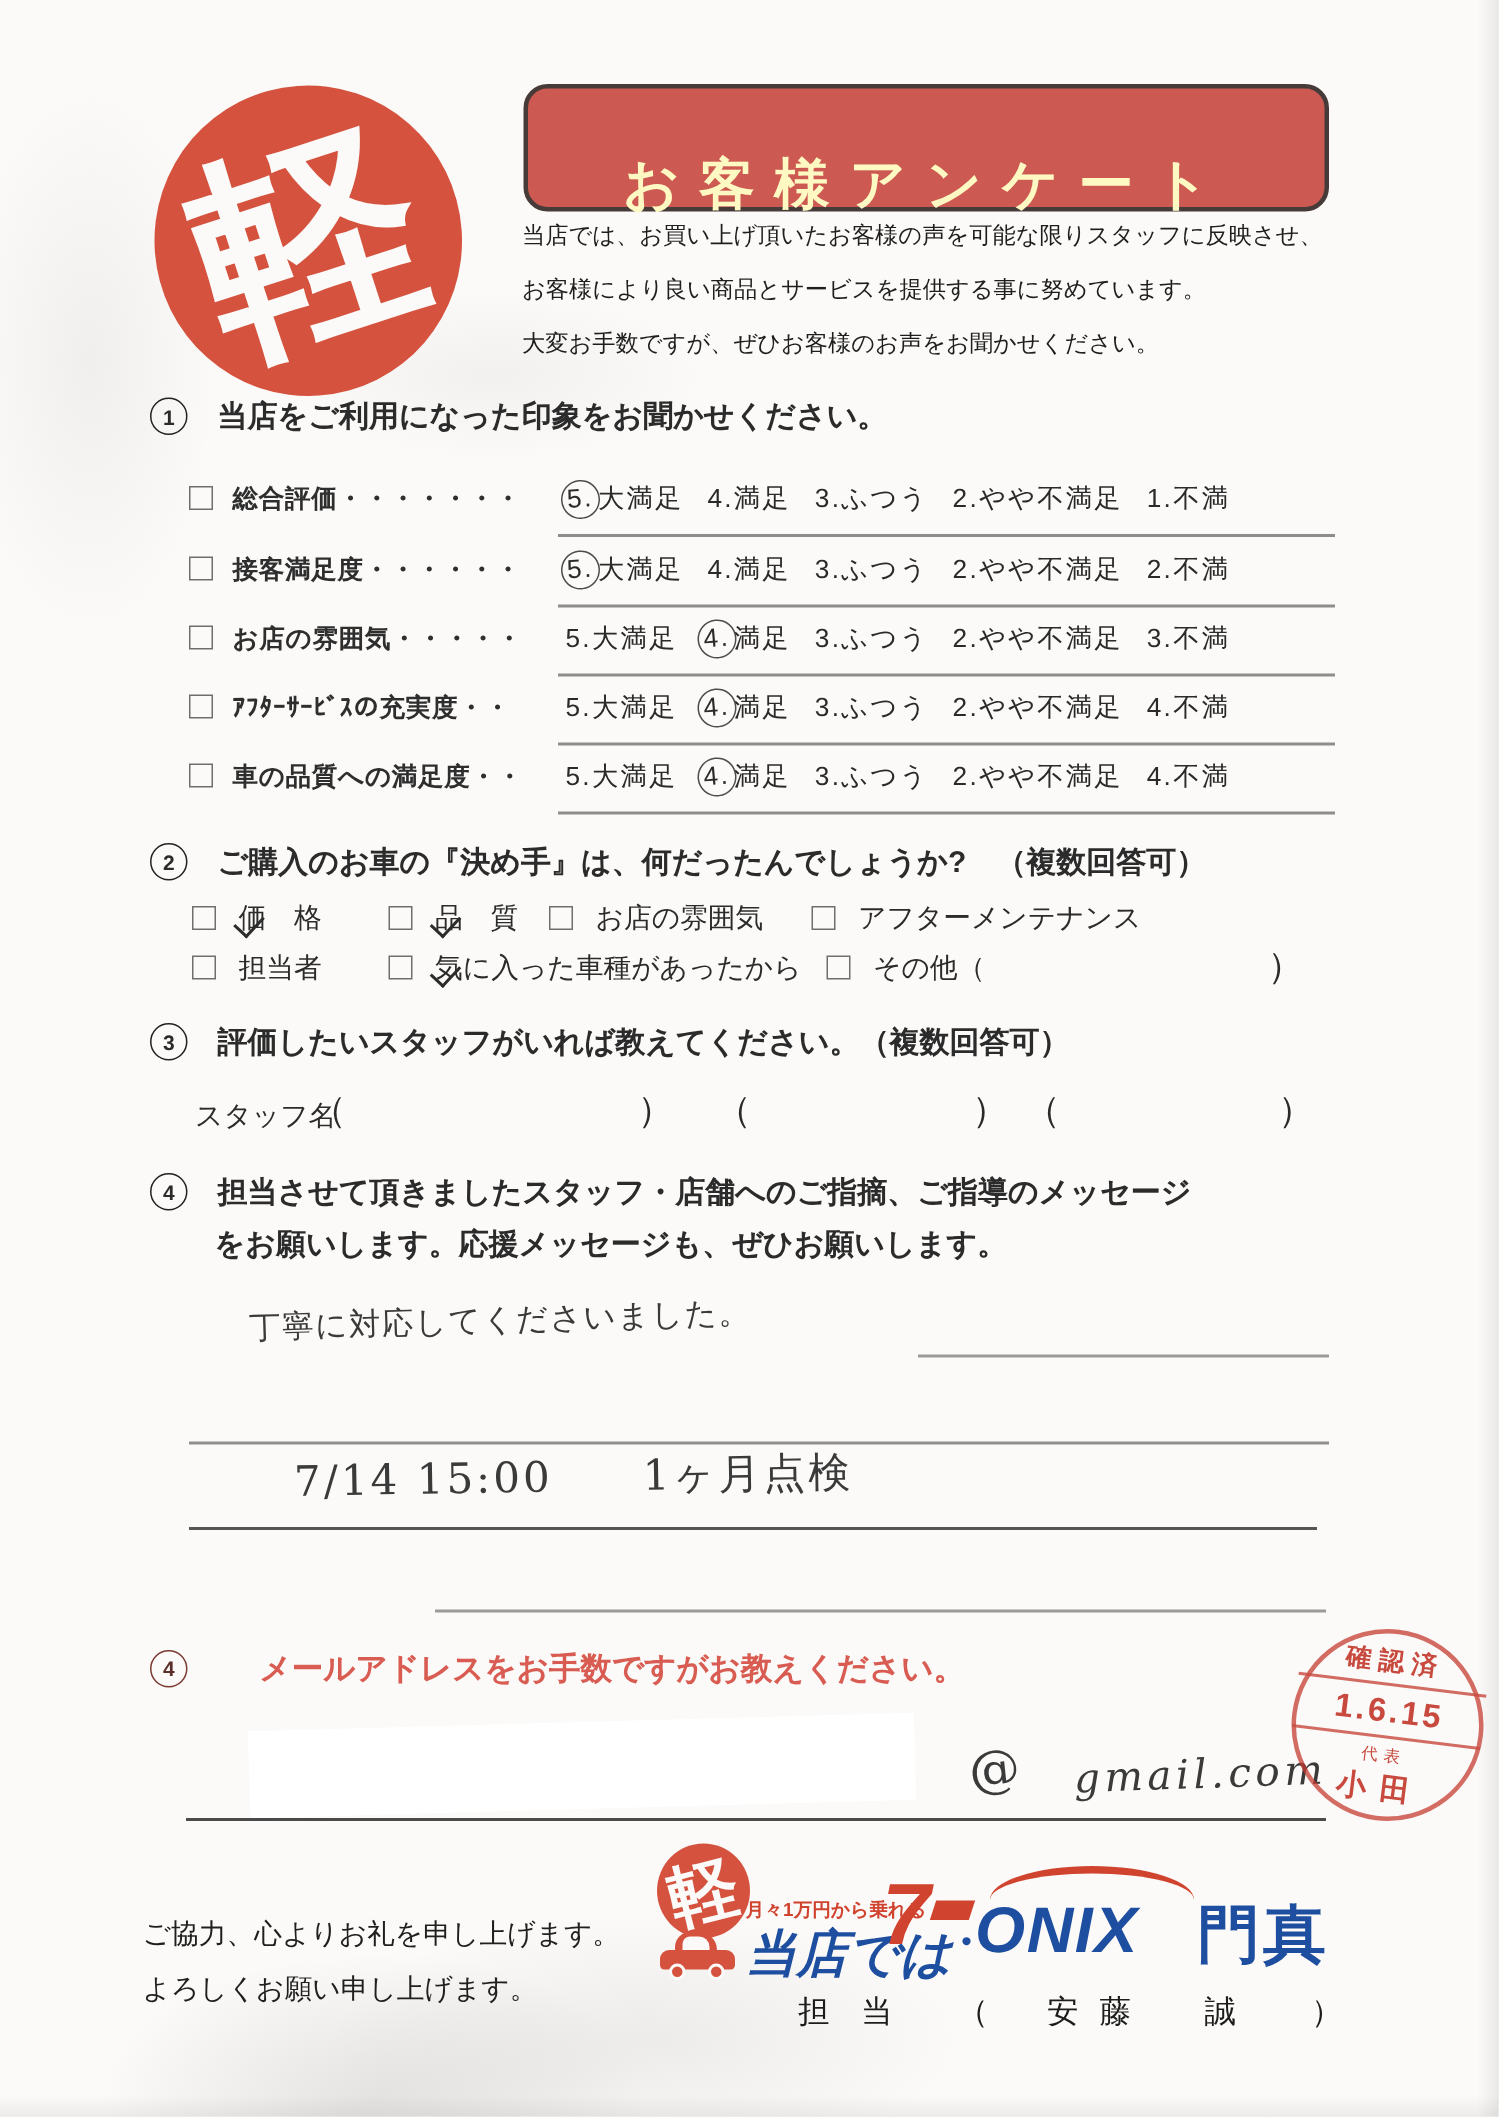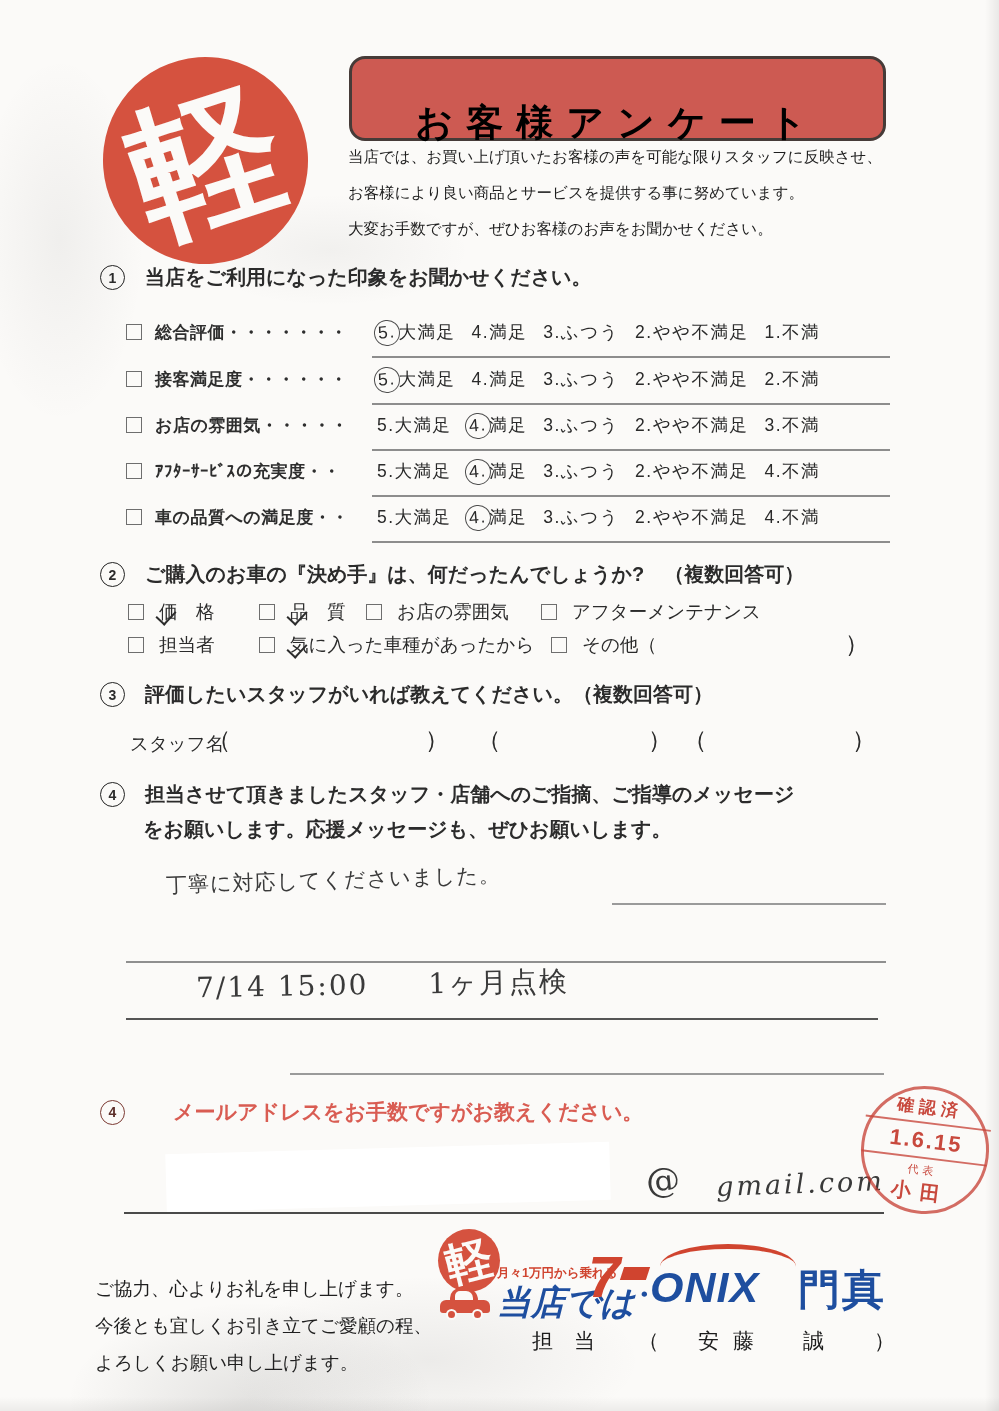--- a/index.html
+++ b/index.html
@@ -15,21 +15,21 @@
       linear-gradient(to bottom, transparent 99%, rgba(0,0,0,.06)),
       #fbfaf8;
   }
   .abs{position:absolute;}
   
   .kei-big{position:absolute; left:103px; top:57px; width:205px; height:207px; border-radius:50%;
     background:#d5523f; display:flex; align-items:center; justify-content:center; transform:rotate(-4deg);}
   .kei-big span{color:#fbfaf8; font-size:148px; font-weight:bold; transform:rotate(-14deg); line-height:1;}
   .title-box{position:absolute; left:349px; top:56px; width:531px; height:79px; background:#cd5a52;
     border:3px solid #463b38; border-radius:16px; display:flex; align-items:center; justify-content:center;}
-  .title-box span{color:#000000; font-size:37px; letter-spacing:13px; font-weight:bold; white-space:nowrap;margin-top:48px;}
+  .title-box span{color:#fef9c3; font-size:37px; letter-spacing:13px; font-weight:bold; white-space:nowrap;margin-top:48px;}
   .intro{position:absolute; left:348px; top:147px; width:560px; font-size:15.5px; color:#1e1e1e;}
   .intro div{margin-bottom:15px; white-space:nowrap;}
   
   .qhead{position:absolute; display:flex; align-items:center; gap:20px; font-weight:bold; font-size:20px; white-space:nowrap;}
   .qn{display:inline-flex; align-items:center; justify-content:center; width:23px; height:23px;
     border:1.8px solid #222; border-radius:50%; font-size:14px; font-weight:bold; flex:0 0 auto;}
   .red .qtext{color:#d95c52;margin-left:28px;}
   .red .qn{border-color:#7c3a33; color:#5c2f2a;}
   
   .q1row{position:absolute; left:126px; display:flex; align-items:center; height:30px; white-space:nowrap;}
@@ -242,21 +242,20 @@
     <div class="s-top">確認済</div>
     <div class="s-l1"></div>
     <div class="s-date">1.6.15</div>
     <div class="s-l2"></div>
     <div class="s-role">代表</div>
     <div class="s-name">小田</div>
   </div>
 
   <div class="thanks">
     <div>ご協力、心よりお礼を申し上げます。</div>
-    <div>今後とも宜しくお引き立てご愛顧の程、</div>
     <div>よろしくお願い申し上げます。</div>
   </div>
 
   <div class="kei-small">
     <span>軽</span>
   </div>
   <div class="car">
     <span class="c-roof"></span>
       <span class="c-win"></span>
       <span class="c-body"></span>

